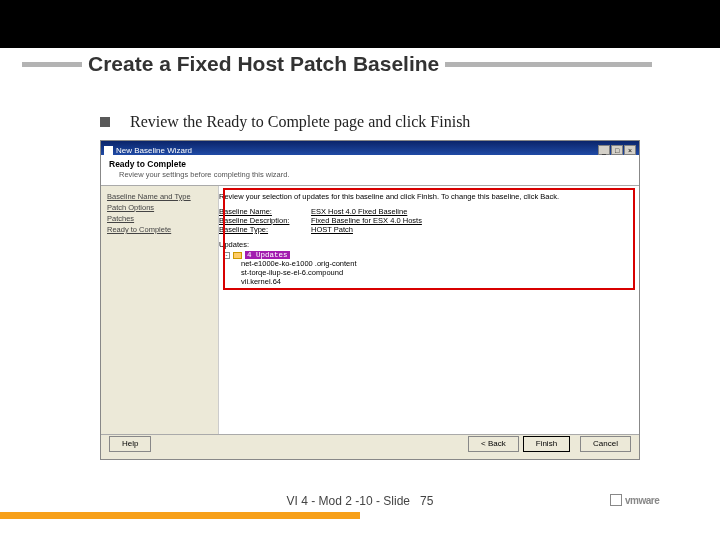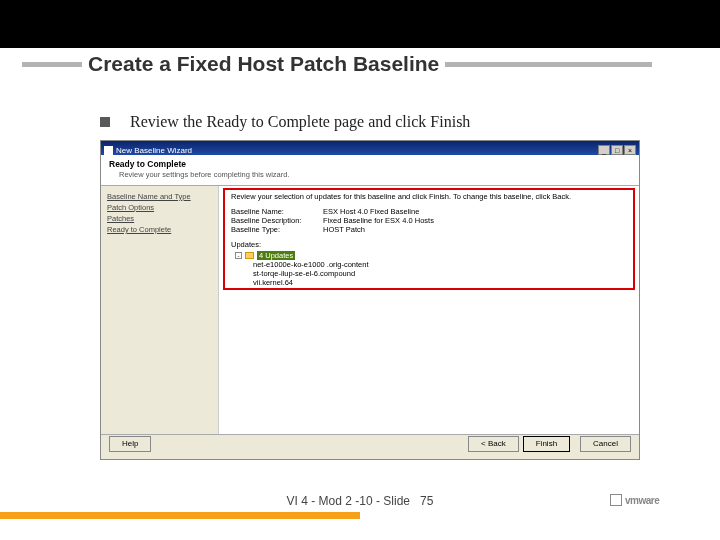--- a/index.html
+++ b/index.html
@@ -22,32 +22,32 @@
   .win-btn { width: 12px; height: 10px; background: #d4d0c8; border: 1px solid #808080; margin-left: 1px; display: flex; align-items: center; justify-content: center; font-size: 7px; color: #000; }
 
   .dlg-header { background: #fff; padding: 4px 8px 6px 8px; border-bottom: 1px solid #aaa; }
   .dlg-header-h { font-weight: bold; font-size: 8.5px; }
   .dlg-header-sub { font-size: 7.5px; margin-left: 10px; color: #555; margin-top: 1px; }
 
   .dlg-body { display: flex; height: 248px; }
   .dlg-nav { width: 118px; background: #ece9d8; border-right: 1px solid #ccc; padding: 6px 6px; }
   .nav-link { font-size: 7.5px; text-decoration: underline; color: #444; margin-bottom: 2px; }
 
-  .dlg-content { flex: 1; background: #fff; position: relative; padding: 6px 12px; font-size: 7.5px; }
+  .dlg-content { flex: 1; background: #fff; position: relative; padding: 6px 0; font-size: 7.5px; }
   .highlight-box { position: absolute; top: 2px; left: 4px; right: 4px; height: 102px; border: 2px solid #d80000; pointer-events: none; }
   .instr { margin-bottom: 6px; }
-  .tbl { margin-top: 4px; }
+  .tbl { margin-top: 4px; text-decoration: underline; }
   .tbl-row { display: flex; }
   .tbl-lbl { width: 92px; }
   .tbl-val { }
   .upd-h { margin-top: 6px; margin-bottom: 2px; }
   .tree-row { display: flex; align-items: center; gap: 3px; margin-left: 4px; }
   .tree-box { width: 7px; height: 7px; border: 1px solid #888; display: flex; align-items: center; justify-content: center; font-size: 6px; }
   .tree-icon { width: 9px; height: 7px; background: #fc6; border: 1px solid #c90; }
-  .tree-label-sel { background: #4d7c0f; color: #fff; padding: 0 2px; }
+  .tree-label-sel { background: #a21caf; color: #fff; padding: 0 2px; font-family: Liberation Mono, monospace; }
   .tree-child { margin-left: 22px; }
 
   .dlg-footer { height: 18px; border-top: 1px solid #aaa; display: flex; align-items: center; padding: 0 8px; background: #ece9d8; }
   .btn { height: 16px; border: 1px solid #888; background: #ece9d8; font-size: 8px; padding: 0 12px; display: flex; align-items: center; }
   .spacer { flex: 1; }
 
   .slide-info { position: absolute; top: 494px; left: 0; width: 720px; text-align: center; font-size: 12px; color: #444; }
   .orange-bar { position: absolute; top: 512px; left: 0; width: 360px; height: 7px; background: #f7a01a; }
   .logo { position: absolute; top: 492px; right: 30px; width: 80px; height: 16px; display: flex; align-items: center; }
   .logo-box { width: 12px; height: 12px; border: 1.5px solid #888; margin-right: 3px; }

